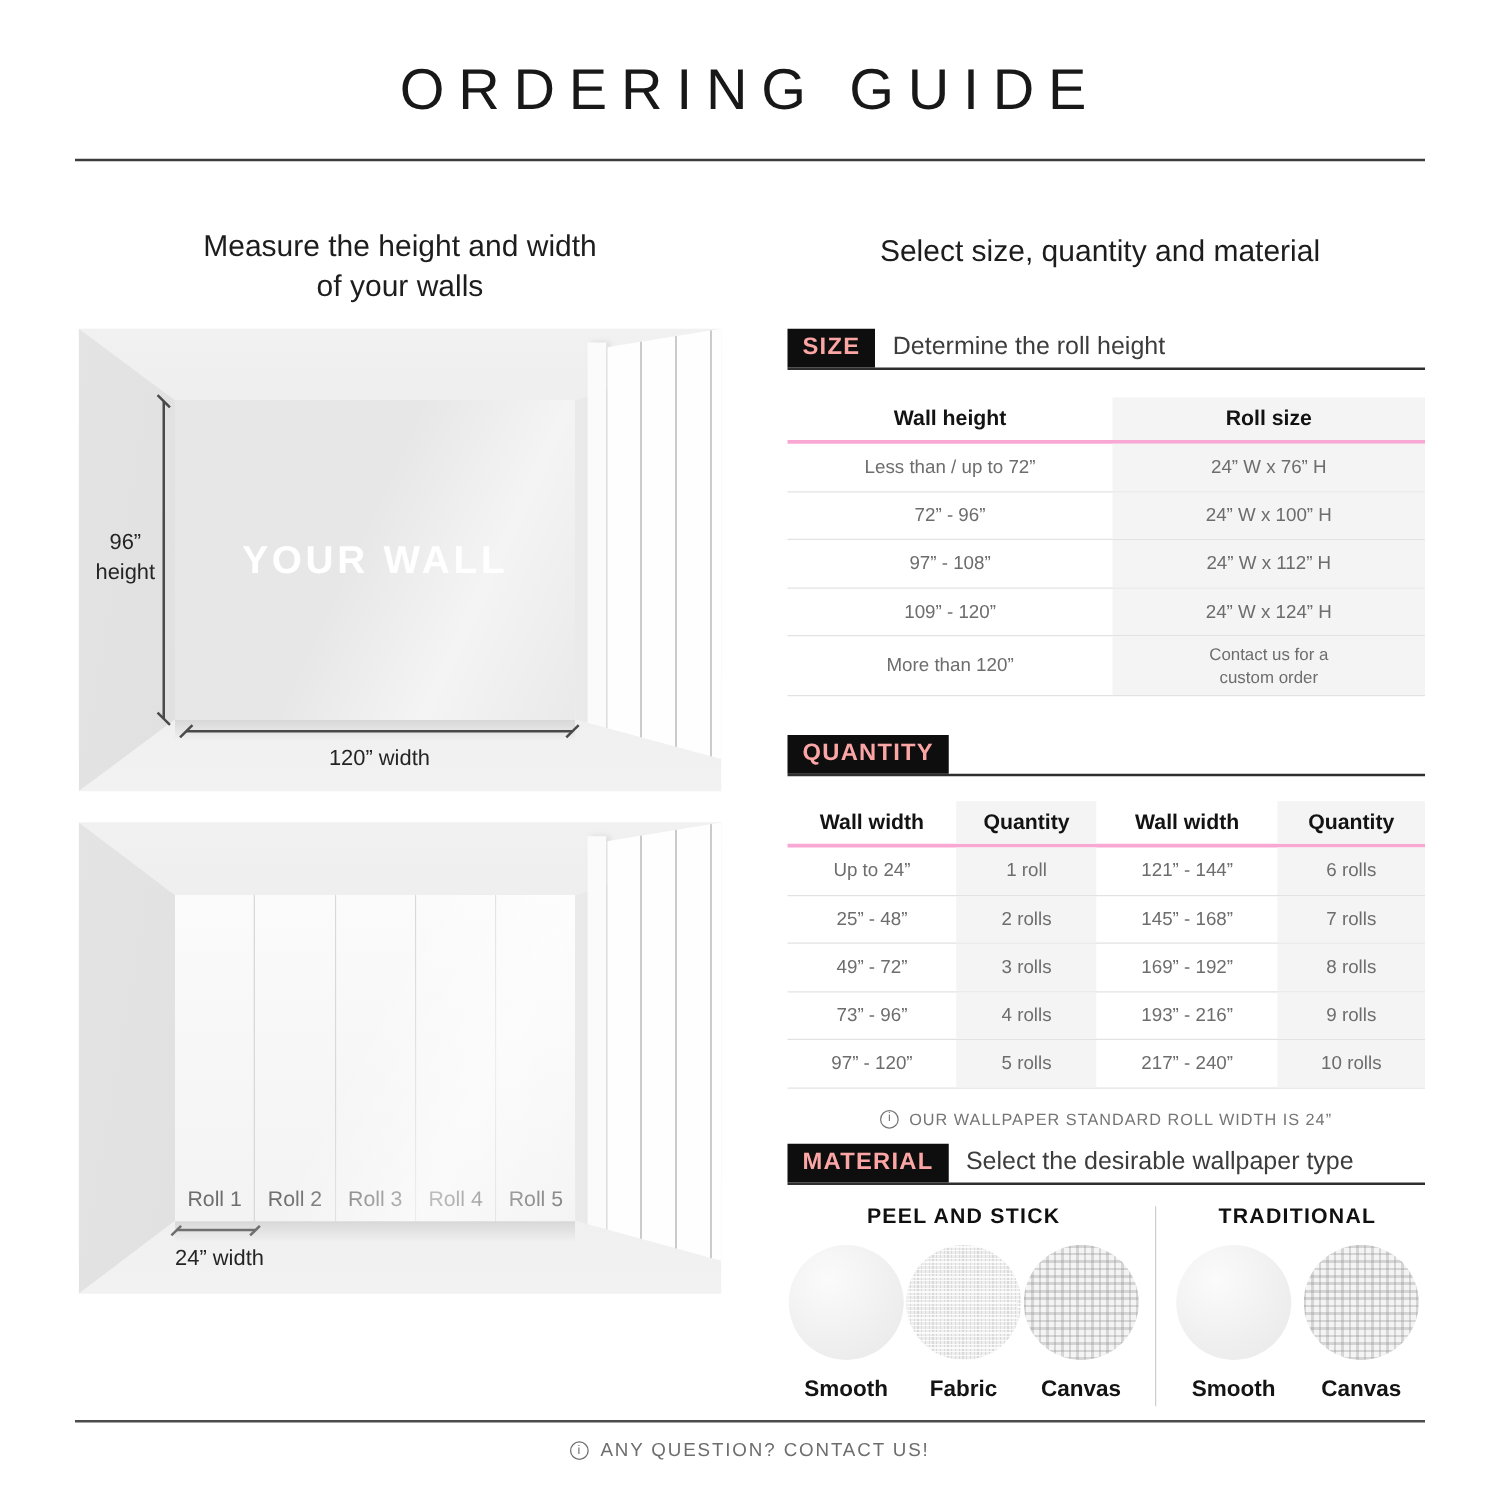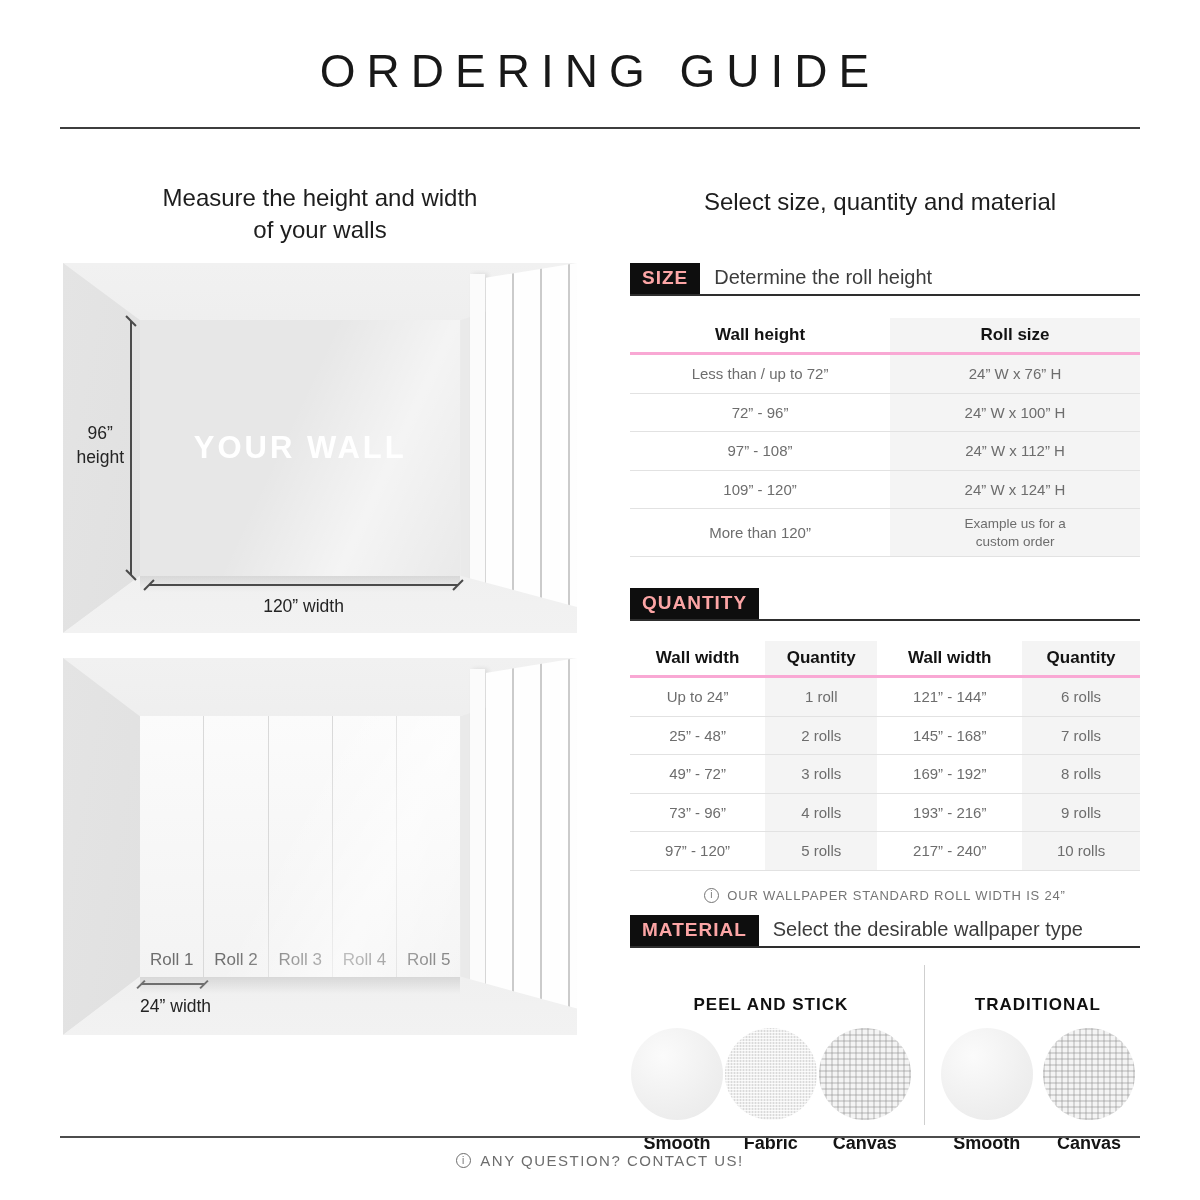--- a/index.html
+++ b/index.html
@@ -90,21 +90,21 @@
   .qty-tbl .q1 { width:26.5%; } .qty-tbl .q2 { width:22%; }
   .qty-tbl .q3 { width:28.4%; } .qty-tbl .q4 { width:23.1%; }
 
   .note { margin-top:17px; display:flex; align-items:center; justify-content:center; gap:8px;
           color:#757575; font-size:13px; letter-spacing:.8px; }
   .info-dot { width:15px; height:15px; border:1px solid #757575; border-radius:50%; display:inline-flex;
               align-items:center; justify-content:center; font-size:10px; flex:0 0 auto; line-height:1; }
 
   
   .mat-groups { display:flex; margin-top:15px; position:relative; }
-  .mat-group { display:flex; flex-direction:column;margin-top:32px; }
+  .mat-group { display:flex; flex-direction:column; }
   .mat-group.g1 { width:58%; padding-right:14px; }
   .mat-group.g2 { width:42%; padding-left:10px; }
   .mat-name { text-align:center; font-weight:bold; font-size:17px; letter-spacing:1px; color:#101010; }
   .swatch-row { display:flex; justify-content:space-around; margin-top:13px; }
   .swatch-col { display:flex; flex-direction:column; align-items:center; gap:13px; }
   .swatch { width:92px; height:92px; border-radius:50%; position:relative; }
   .swatch.smooth { background:radial-gradient(circle at 35% 30%, #fbfbfb 0%, #efefef 60%, #e8e8e8 100%); }
   .swatch.fabric { background-color:#eeeeee;
       background-image:repeating-linear-gradient(0deg, rgba(255,255,255,.8) 0 1px, rgba(0,0,0,0) 1px 3px),
                        repeating-linear-gradient(90deg, rgba(170,170,170,.30) 0 1px, rgba(0,0,0,0) 1px 3px); }
@@ -205,21 +205,21 @@
       <div class="tr">
         <div class="td c1">97” - 108”</div>
         <div class="td c2 gray">24” W x 112” H</div>
       </div>
       <div class="tr">
         <div class="td c1">109” - 120”</div>
         <div class="td c2 gray">24” W x 124” H</div>
       </div>
       <div class="tr">
         <div class="td c1">More than 120”</div>
-        <div class="td c2 gray small-txt" style="max-width:49%; padding-left:11%; padding-right:11%;">Example us for a custom order</div>
+        <div class="td c2 gray small-txt" style="max-width:49%; padding-left:11%; padding-right:11%;">Contact us for a custom order</div>
       </div>
     </div>
   </div>
 
   <div class="section" style="top:575px;margin-top:13px;">
     <div class="sec-head">
       <span class="badge">QUANTITY</span>
     </div>
     <div class="tbl qty-tbl">
       <div class="tr head">

